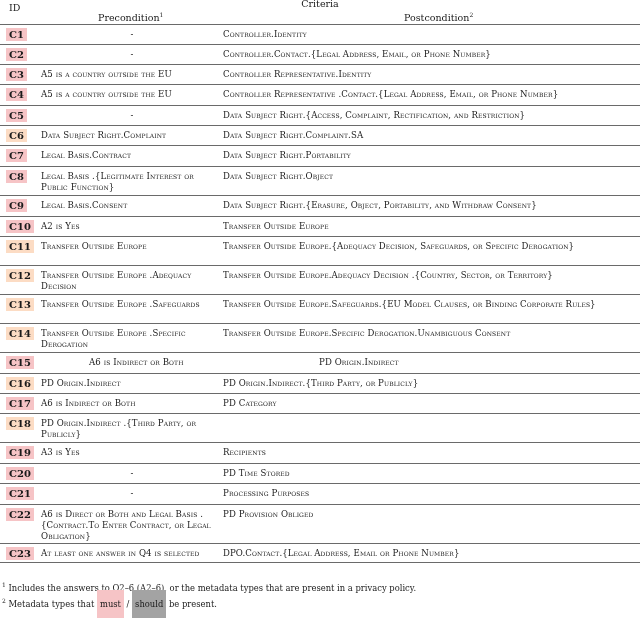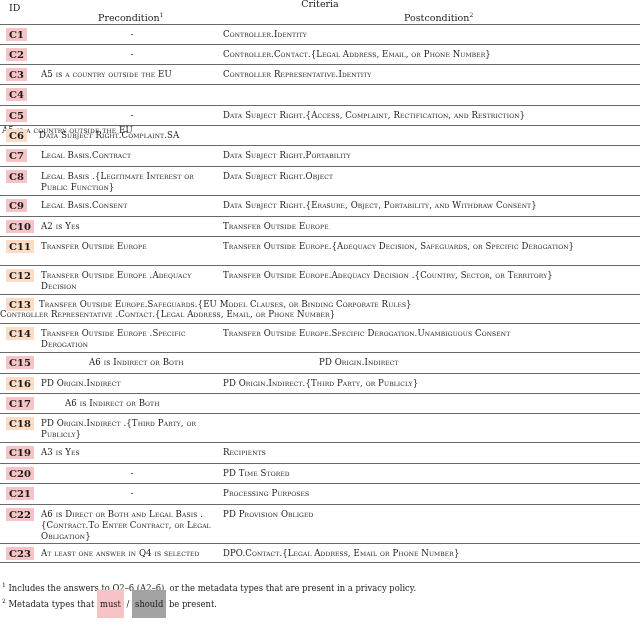--- a/index.html
+++ b/index.html
@@ -53,32 +53,33 @@
       <div class="row" style="height: 20px;">
         <div class="idcell"><span class="badge must">C2</span></div>
         <div class="pre-cell sc center">-</div>
         <div class="post-cell sc">Controller.Contact.{Legal Address, Email, or Phone Number}</div>
       </div>
       <div class="row" style="height: 20px;">
         <div class="idcell"><span class="badge must">C3</span></div>
         <div class="pre-cell sc">A5 is a country outside the EU</div>
         <div class="post-cell sc">Controller Representative.Identity</div>
       </div>
-      <div class="row" style="height: 21px; flex-direction: column;">
+      <div class="row" style="height: 21px;">
         <div class="idcell"><span class="badge must">C4</span></div>
         <div class="pre-cell sc">A5 is a country outside the EU</div>
         <div class="post-cell sc">Controller Representative .Contact.{Legal Address, Email, or Phone Number}</div>
       </div>
       <div class="row" style="height: 20px;">
         <div class="idcell"><span class="badge must">C5</span></div>
         <div class="pre-cell sc center">-</div>
         <div class="post-cell sc">Data Subject Right.{Access, Complaint, Rectification, and Restriction}</div>
       </div>
       <div class="row" style="height: 20px;">
         <div class="idcell"><span class="badge should">C6</span></div>
+        <div class="pre-cell sc">Data Subject Right.Complaint</div>
         <div class="post-cell sc">Data Subject Right.Complaint.SA</div>
       </div>
       <div class="row" style="height: 21px;">
         <div class="idcell"><span class="badge must">C7</span></div>
         <div class="pre-cell sc">Legal Basis.Contract</div>
         <div class="post-cell sc">Data Subject Right.Portability</div>
       </div>
       <div class="row" style="height: 29px;">
         <div class="idcell"><span class="badge must">C8</span></div>
         <div class="pre-cell sc">Legal Basis .{Legitimate Interest or Public Function}</div>
@@ -99,40 +100,42 @@
         <div class="pre-cell sc">Transfer Outside Europe</div>
         <div class="post-cell sc">Transfer Outside Europe.{Adequacy Decision, Safeguards, or Specific Derogation}</div>
       </div>
       <div class="row" style="height: 29px;">
         <div class="idcell"><span class="badge should">C12</span></div>
         <div class="pre-cell sc">Transfer Outside Europe .Adequacy Decision</div>
         <div class="post-cell sc">Transfer Outside Europe.Adequacy Decision .{Country, Sector, or Territory}</div>
       </div>
       <div class="row" style="height: 29px;">
         <div class="idcell"><span class="badge should">C13</span></div>
+        <div class="pre-cell sc">Transfer Outside Europe .Safeguards</div>
         <div class="post-cell sc">Transfer Outside Europe.Safeguards.{EU Model Clauses, or Binding Corporate Rules}</div>
       </div>
       <div class="row" style="height: 29px;">
         <div class="idcell"><span class="badge should">C14</span></div>
         <div class="pre-cell sc">Transfer Outside Europe .Specific Derogation</div>
         <div class="post-cell sc">Transfer Outside Europe.Specific Derogation.Unambiguous Consent</div>
       </div>
       <div class="row" style="height: 21px; gap: 48px;">
         <div class="idcell"><span class="badge must">C15</span></div>
         <div class="pre-cell sc">A6 is Indirect or Both</div>
         <div class="post-cell sc">PD Origin.Indirect</div>
       </div>
       <div class="row" style="height: 20px;">
         <div class="idcell"><span class="badge should">C16</span></div>
         <div class="pre-cell sc">PD Origin.Indirect</div>
         <div class="post-cell sc">PD Origin.Indirect.{Third Party, or Publicly}</div>
       </div>
-      <div class="row" style="height: 20px; gap: 24px;">
+      <div class="row" style="height: 20px;">
         <div class="idcell"><span class="badge must">C17</span></div>
         <div class="pre-cell sc">A6 is Indirect or Both</div>
+        <div class="post-cell sc">PD Category</div>
       </div>
       <div class="row" style="height: 29px;">
         <div class="idcell"><span class="badge should">C18</span></div>
         <div class="pre-cell sc">PD Origin.Indirect .{Third Party, or Publicly}</div>
       </div>
       <div class="row" style="height: 21px;">
         <div class="idcell"><span class="badge must">C19</span></div>
         <div class="pre-cell sc">A3 is Yes</div>
         <div class="post-cell sc">Recipients</div>
       </div>

